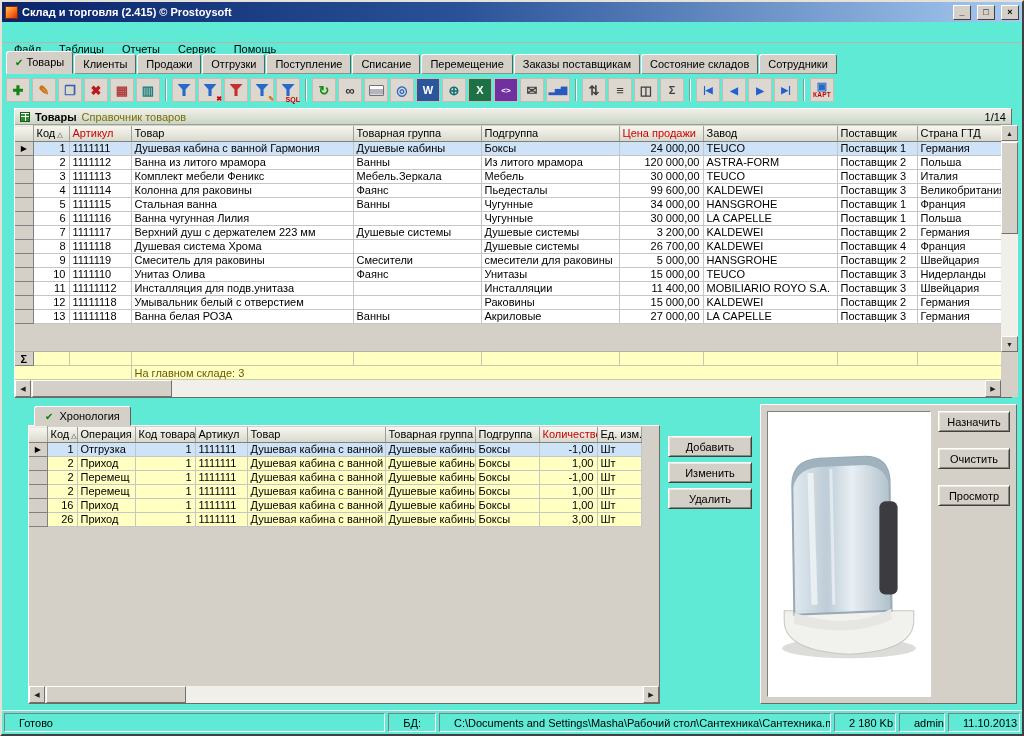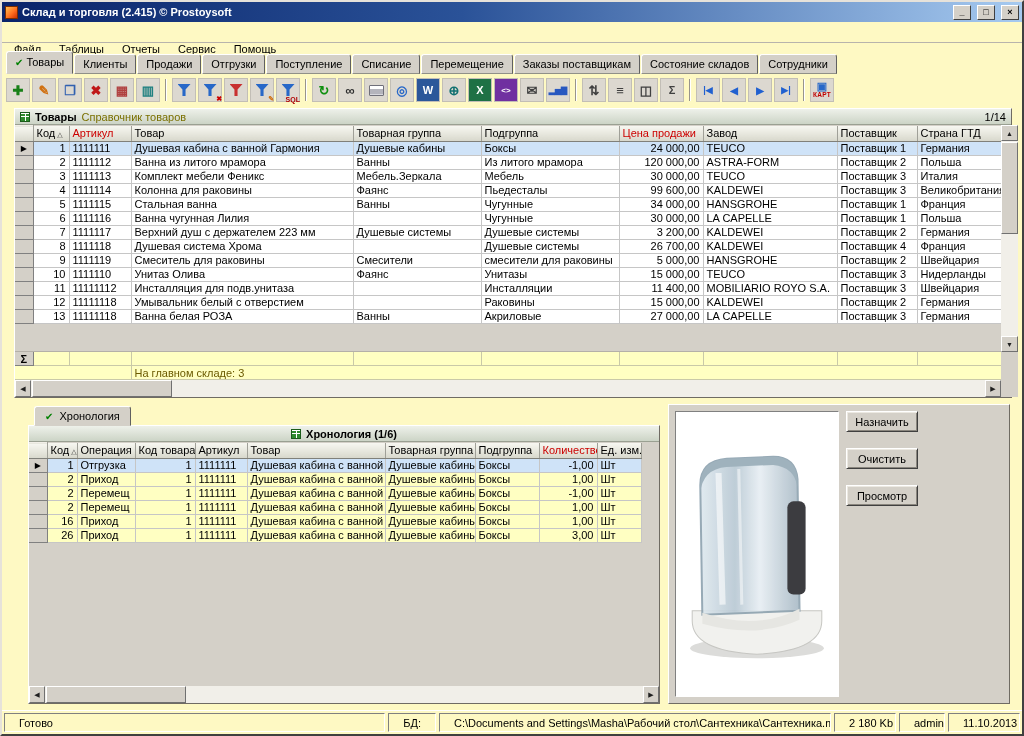--- a/index.html
+++ b/index.html
@@ -1,17 +1,17 @@
 <!DOCTYPE html>
 <html><head>
 <meta charset="utf-8">
 <style>
   html,body{margin:0;padding:0;background:#808080;}
   *{box-sizing:border-box;}
-  .window{position:relative;width:1024px;height:736px;background:#fef9c3;
+  .window{position:relative;width:1024px;height:736px;background:#5eead4;
     border:2px solid;border-color:#e6e2da #404040 #404040 #e6e2da;
     display:flex;flex-direction:column;overflow:hidden;
     font-family:"Liberation Sans",sans-serif;font-size:11px;color:#000;}
   
   .titlebar{height:20px;flex:none;display:flex;align-items:center;gap:4px;padding:0 3px;
     background:linear-gradient(90deg,#0a246a 0%,#2a5298 45%,#a6caf0 100%);}
   .app-icon{width:13px;height:13px;flex:none;border:1px solid #7a2d00;
     background:linear-gradient(135deg,#ffc050,#ff7020 55%,#d03000);}
   .title-text{flex:1;color:#fff;font-weight:bold;white-space:nowrap;overflow:hidden;}
   .winbtn{width:18px;height:15px;flex:none;margin-left:2px;padding:0;background:#d4d0c8;
@@ -452,24 +452,20 @@
   <div class="bottom">
 
     <div class="b-left">
       <div class="subtabs">
         <div class="subtab">
           <span class="chk">✔</span>
           <span>Хронология</span>
         </div>
       </div>
       <div class="hist-panel">
-        <div class="caption-bar center">
-          <span class="grid-ico"></span>
-          <span class="cap-title">Хронология (1/6)</span>
-        </div>
         <table class="grid small" id="history-table">
           <colgroup>
             <col style="width:18px">
               <col style="width:30px">
               <col style="width:58px">
               <col style="width:60px">
             <col style="width:52px">
               <col style="width:138px">
               <col style="width:90px">
               <col style="width:64px">
@@ -569,20 +565,25 @@
         <div class="hscroll">
           <span class="sbtn">◀</span>
           <span class="strack">
               <span class="sthumb"></span>
             </span>
           <span class="sbtn">▶</span>
         </div>
       </div>
     </div>
 
+    <div class="b-mid">
+        <button class="btn">Добавить</button>
+        <button class="btn">Изменить</button>
+        <button class="btn">Удалить</button>
+      </div>
 
     <div class="b-right">
       <div class="pic-panel">
         <div class="pic-box">
           <svg viewBox="0 0 160 220" preserveAspectRatio="xMidYMid meet">
             <defs>
               <linearGradient id="glassg" x1="0" y1="0" x2="1" y2="0">
                 <stop offset="0" stop-color="#dfe9ef"></stop>
                 <stop offset="0.35" stop-color="#b9c9d4"></stop>
                 <stop offset="0.6" stop-color="#e7eef3"></stop>

